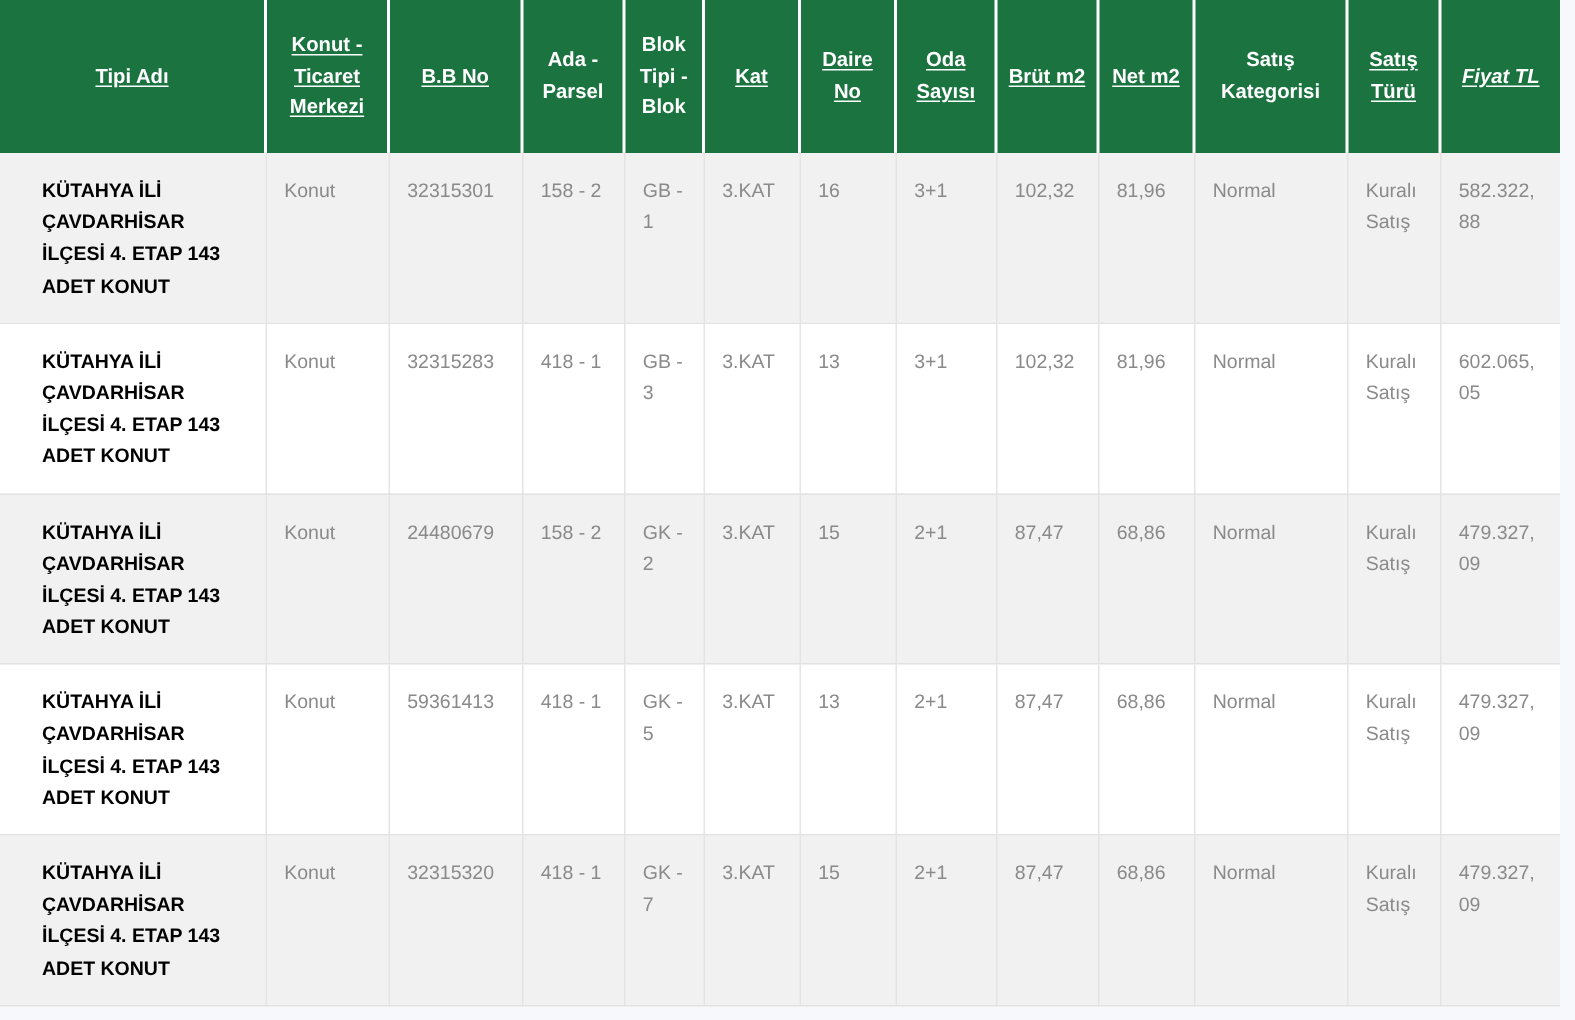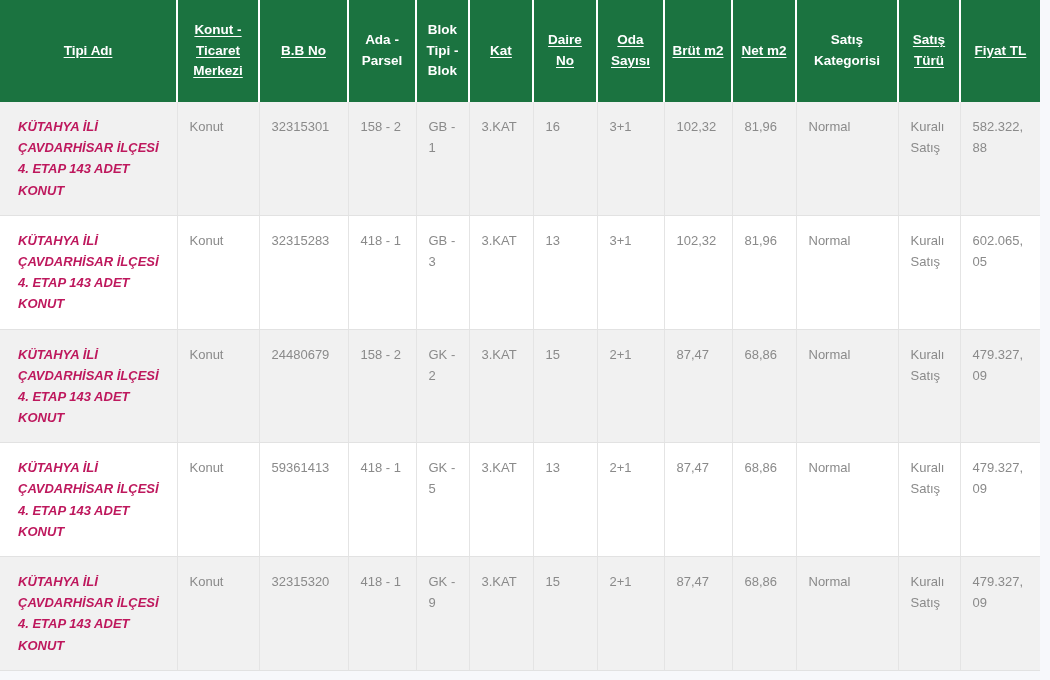--- a/index.html
+++ b/index.html
@@ -30,20 +30,21 @@
     text-align: center;
     vertical-align: middle;
     padding: 8px 6px;
     height: 102px;
     box-sizing: border-box;
     border-right: 2px solid #ffffff;
     line-height: 1.55;
   }
   table.listing thead th:last-child {
     border-right: none;
+    font-style: italic;
   }
   table.listing thead th .hdr.sortable {
     text-decoration: underline;
     text-underline-offset: 2px;
   }
   table.listing thead th .hdr {
     display: inline;
   }
   table.listing tbody td {
     font-size: 13px;
@@ -59,27 +60,26 @@
   table.listing tbody td:last-child {
     border-right: none;
   }
   table.listing tbody tr:nth-child(odd) td {
     background: #f1f1f1;
   }
   table.listing tbody tr:nth-child(even) td {
     background: #ffffff;
   }
   table.listing tbody tr td.proj {
-    color: #be185d;
+    color: #000000;
     font-weight: bold;
     font-size: 13px;
-    padding-left: 18px;
+    padding-left: 28px;
     padding-right: 14px;
     line-height: 1.63;
-    font-style: italic;
   }
   
   col.c0 { width: 177px; }
   col.c1 { width: 82px; }
   col.c2 { width: 89px; }
   col.c3 { width: 68px; }
   col.c4 { width: 53px; }
   col.c5 { width: 64px; }
   col.c6 { width: 64px; }
   col.c7 { width: 67px; }
@@ -185,21 +185,21 @@
           <td>68,86</td>
           <td>Normal</td>
           <td>Kuralı Satış</td>
           <td>479.327,09</td>
         </tr>
         <tr>
           <td class="proj">KÜTAHYA İLİ ÇAVDARHİSAR İLÇESİ 4. ETAP 143 ADET KONUT</td>
           <td>Konut</td>
           <td>32315320</td>
           <td>418 - 1</td>
-          <td>GK - 9</td>
+          <td>GK - 7</td>
           <td>3.KAT</td>
           <td>15</td>
           <td>2+1</td>
           <td>87,47</td>
           <td>68,86</td>
           <td>Normal</td>
           <td>Kuralı Satış</td>
           <td>479.327,09</td>
         </tr>
       </tbody>

